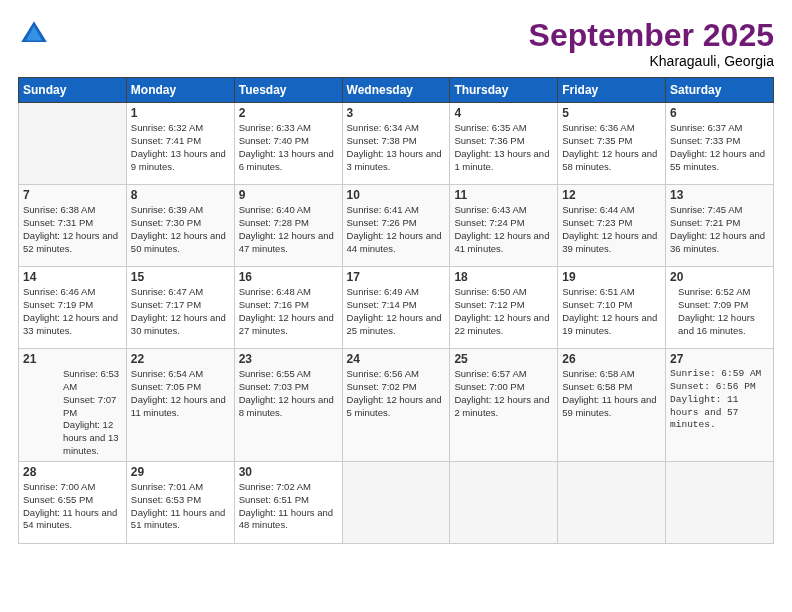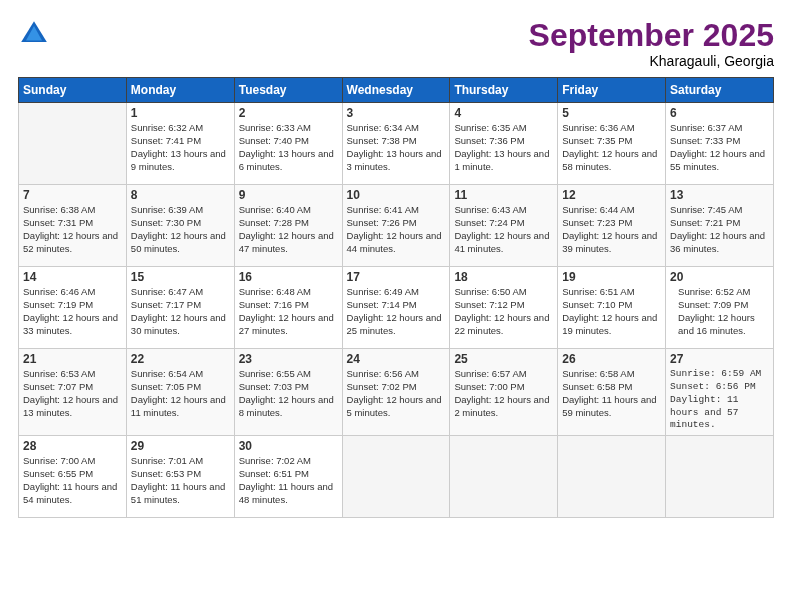--- a/index.html
+++ b/index.html
@@ -246,21 +246,21 @@
           <td>
             <span class="day-num">20</span>
             <div class="day-info" style="white-space: pre-line; margin-left: 8px;">Sunrise: 6:52 AM
 Sunset: 7:09 PM
 Daylight: 12 hours and 16 minutes.</div>
           </td>
         </tr>
         <tr>
           <td>
             <span class="day-num">21</span>
-            <div class="day-info" style="white-space: pre-line;">Sunrise: 6:53 AM
+            <div class="day-info" style="white-space: pre-line; margin-left: 40px;">Sunrise: 6:53 AM
 Sunset: 7:07 PM
 Daylight: 12 hours and 13 minutes.</div>
           </td>
           <td>
             <span class="day-num">22</span>
             <div class="day-info" style="white-space: pre-line;">Sunrise: 6:54 AM
 Sunset: 7:05 PM
 Daylight: 12 hours and 11 minutes.</div>
           </td>
           <td>

